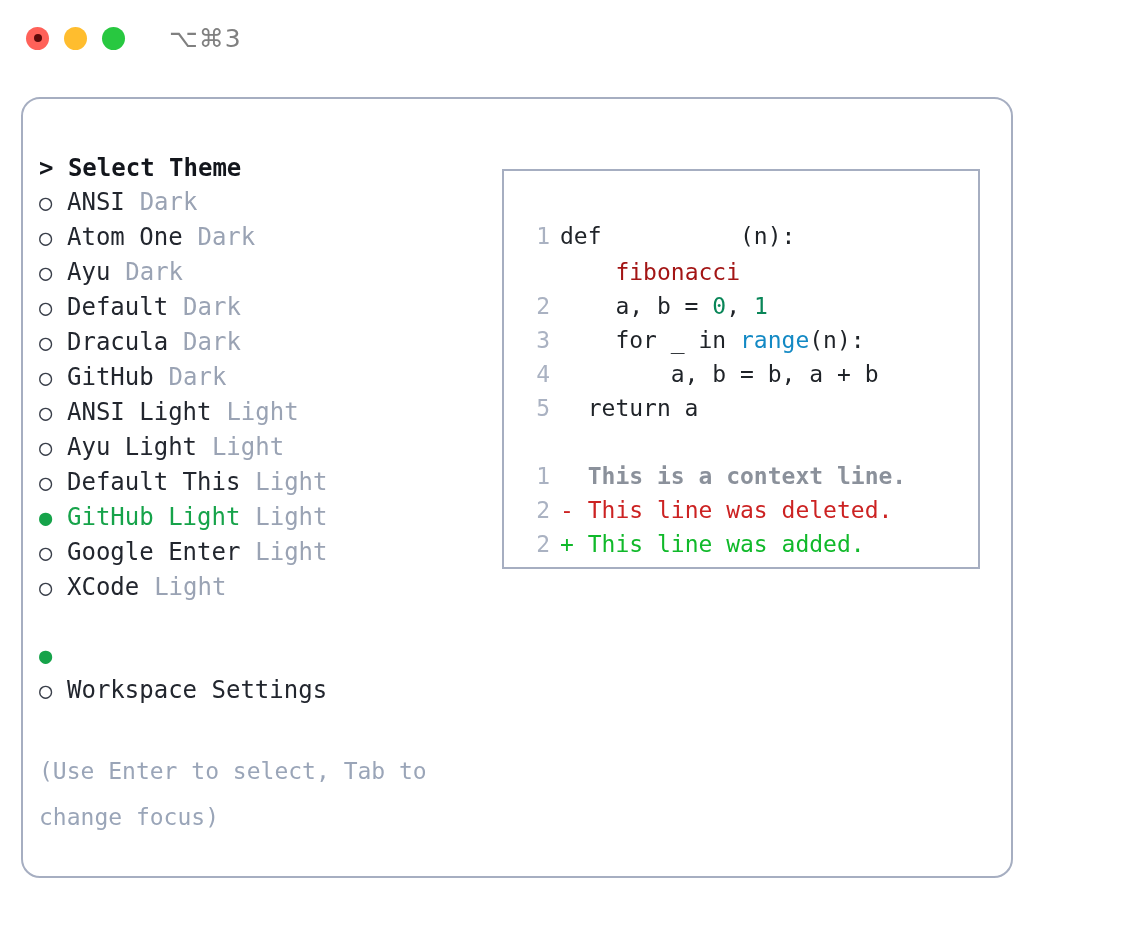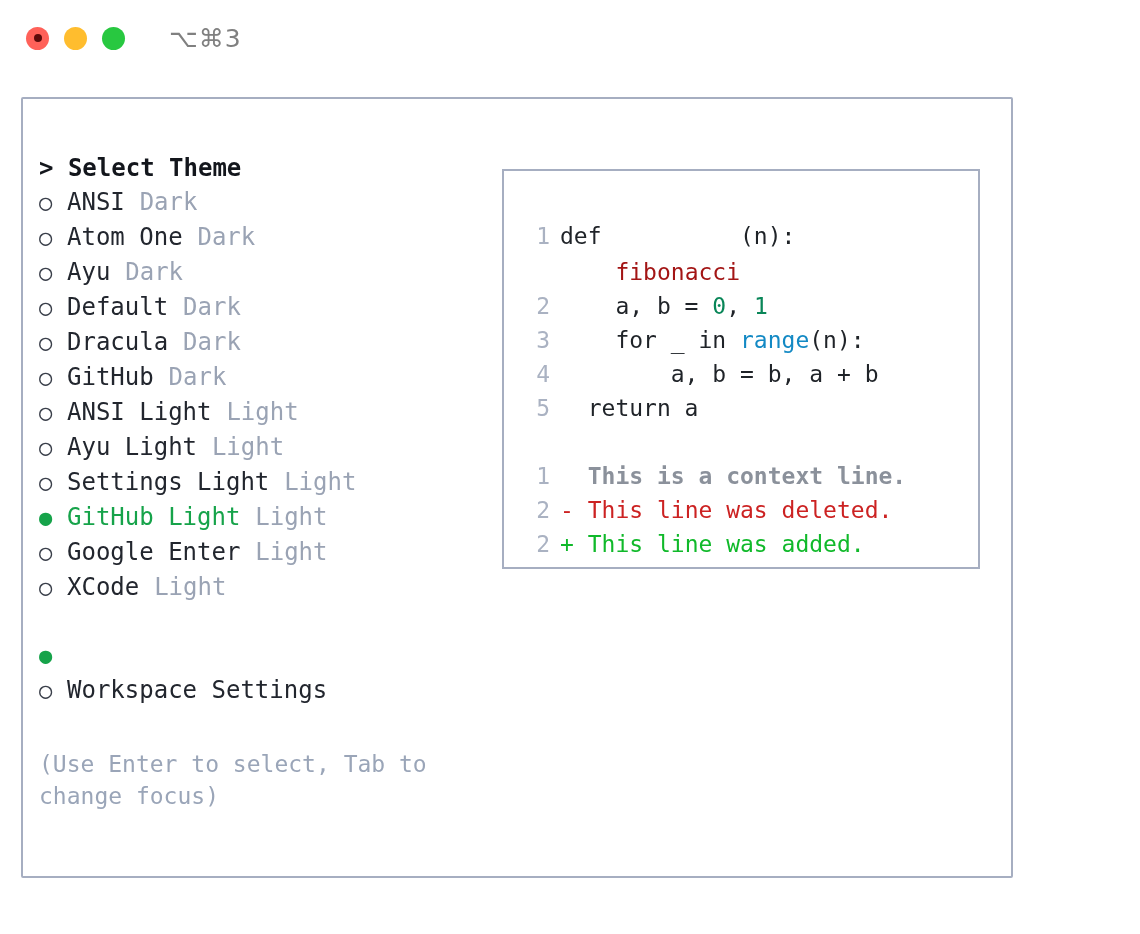--- a/index.html
+++ b/index.html
@@ -64,21 +64,21 @@
   }
 
   
   #panel {
     position: absolute;
     left: 21px;
     top: 97px;
     width: 992px;
     height: 781px;
     border: 2px solid #a6aec1;
-    border-radius: 2px;
+    border-radius: 19px;
     box-sizing: border-box;
     background: #ffffff;
   }
 
   
   #left-col {
     position: absolute;
     left: 16px;
     top: 52px;
     width: 440px;
@@ -128,21 +128,21 @@
   .opt-tag {
     color: #9aa3b4;
     margin-left: 0.62em;
   }
 
   #apply-block { margin-top: 34px; }
 
   #hint {
     margin-top: 40px;
     font-size: 23px;
-    line-height: 32px;
+    line-height: 46px;
     color: #9aa5b8;
     width: 420px;
   }
 
   
   #preview-box {
     margin-top: 18px;
     width: 478px;
     height: 400px;
     border: 2px solid #a6aec1;
@@ -199,21 +199,21 @@
 
       <div id="theme-list">
           <div class="opt-row"><span class="bullet">○</span><span class="opt-label">ANSI</span><span class="opt-tag">Dark</span></div>
           <div class="opt-row"><span class="bullet">○</span><span class="opt-label">Atom One</span><span class="opt-tag">Dark</span></div>
           <div class="opt-row"><span class="bullet">○</span><span class="opt-label">Ayu</span><span class="opt-tag">Dark</span></div>
           <div class="opt-row"><span class="bullet">○</span><span class="opt-label">Default</span><span class="opt-tag">Dark</span></div>
           <div class="opt-row"><span class="bullet">○</span><span class="opt-label">Dracula</span><span class="opt-tag">Dark</span></div>
           <div class="opt-row"><span class="bullet">○</span><span class="opt-label">GitHub</span><span class="opt-tag">Dark</span></div>
           <div class="opt-row"><span class="bullet">○</span><span class="opt-label">ANSI Light</span><span class="opt-tag">Light</span></div>
           <div class="opt-row"><span class="bullet">○</span><span class="opt-label">Ayu Light</span><span class="opt-tag">Light</span></div>
-          <div class="opt-row"><span class="bullet">○</span><span class="opt-label">Settings Light</span><span class="opt-tag">Light</span></div>
+          <div class="opt-row"><span class="bullet">○</span><span class="opt-label">Default This</span><span class="opt-tag">Light</span></div>
           <div class="opt-row selected"><span class="bullet selected">●</span><span class="opt-label">GitHub Light</span><span class="opt-tag">Light</span></div>
           <div class="opt-row"><span class="bullet">○</span><span class="opt-label">Google Enter</span><span class="opt-tag">Light</span></div>
           <div class="opt-row"><span class="bullet">○</span><span class="opt-label">XCode</span><span class="opt-tag">Light</span></div>
         </div>
 
       <div id="apply-block">
         <div id="apply-list">
             <div class="opt-row selected"><span class="bullet selected">●</span></div>
             <div class="opt-row"><span class="bullet">○</span><span class="opt-label">Workspace Settings</span></div>
           </div>

